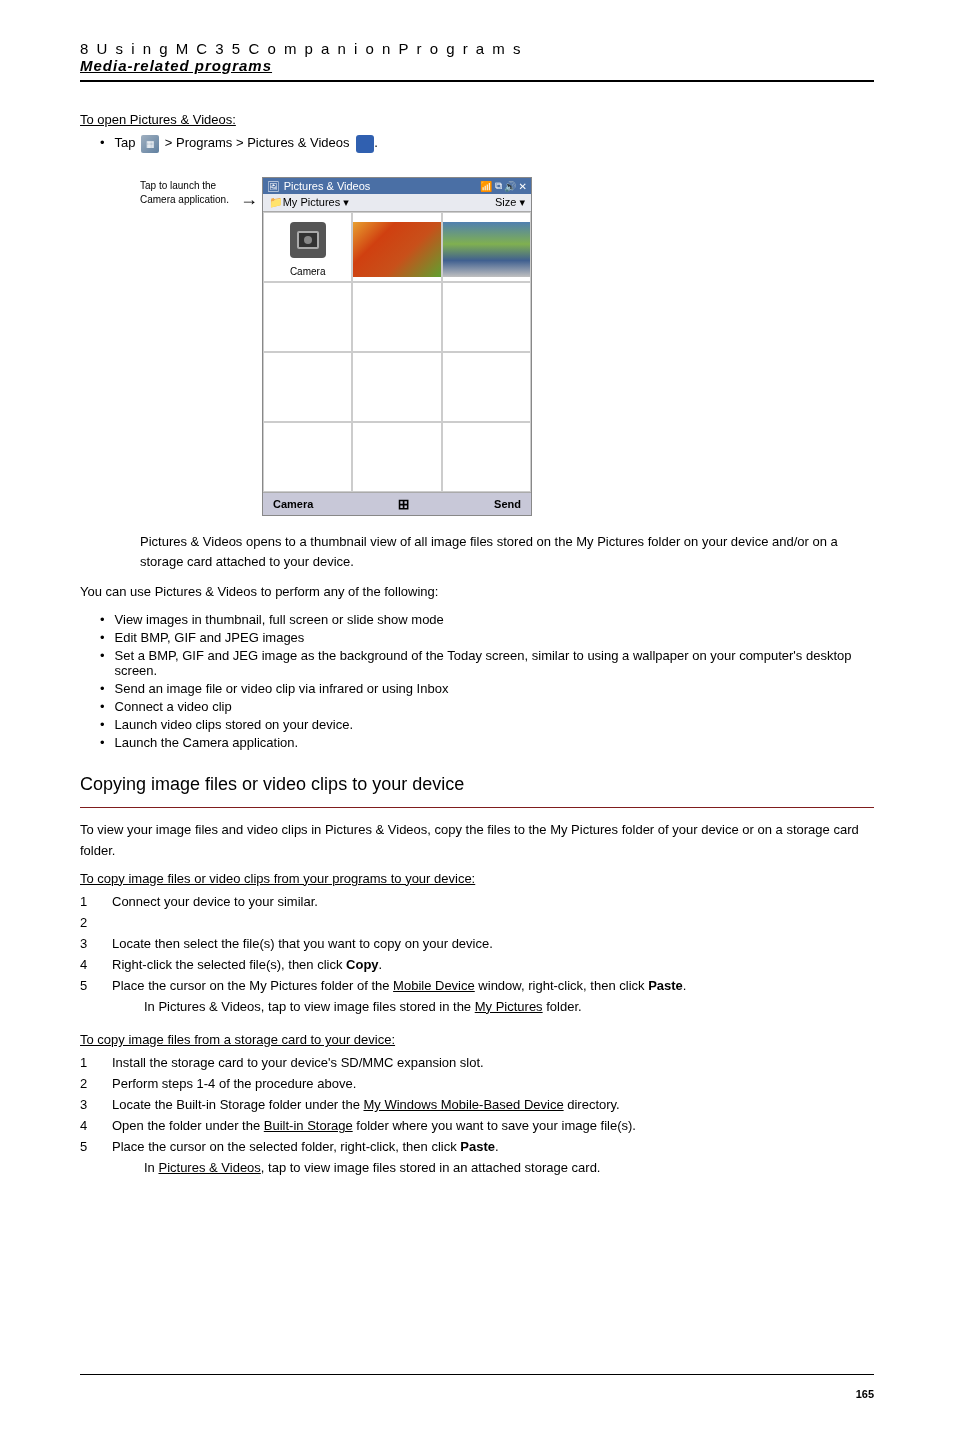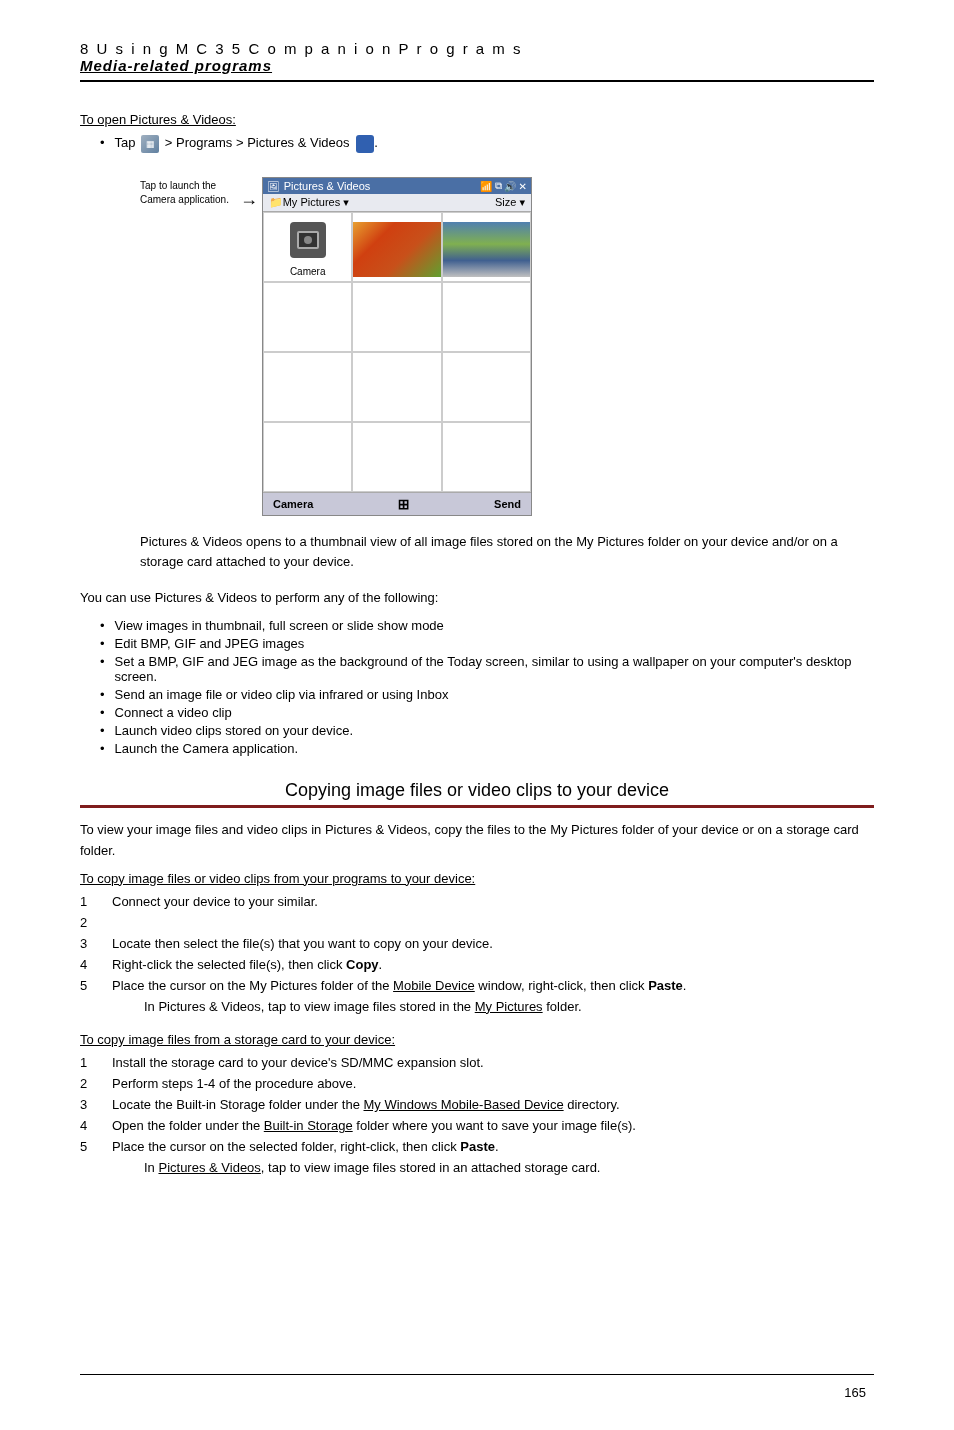--- a/index.html
+++ b/index.html
@@ -63,24 +63,23 @@
     }
     .numbered-item .num {
       min-width: 20px;
       flex-shrink: 0;
     }
 
     
     .section-heading {
       font-size: 18px;
       font-weight: normal;
-      border-bottom: 3px solid #7f1d1d;
-      padding-bottom: 4px;
+      border-bottom: 1px solid #7f1d1d;
+      padding-bottom: 12px;
       margin: 24px 0 12px 0;
-      text-align: center;
     }
 
     
     .screenshot-area {
       display: flex;
       margin: 16px 0 16px 60px;
       position: relative;
     }
     .screenshot-label {
       font-size: 10px;
@@ -206,38 +205,39 @@
     
     strong { font-weight: bold; }
 
     .paragraph {
       margin-bottom: 10px;
       line-height: 1.55;
     }
 
     .indent-para {
       margin-left: 60px;
-      margin-bottom: 16px;
+      margin-bottom: 10px;
       line-height: 1.55;
     }
 
     .bullet-list {
       margin: 6px 0 10px 0;
     }
 
     .numbered-list {
       margin: 6px 0 10px 0;
     }
 
     
     .page-number {
       position: absolute;
       bottom: 30px;
-      right: 88px;
-      font-size: 13px;
+      right: 80px;
+      font-size: 11px;
+      font-weight: bold;
     }
 
     
     .explore-icon {
       display: inline-block;
       width: 18px;
       height: 18px;
       background: #e8a020;
       border-radius: 50%;
       vertical-align: middle;

